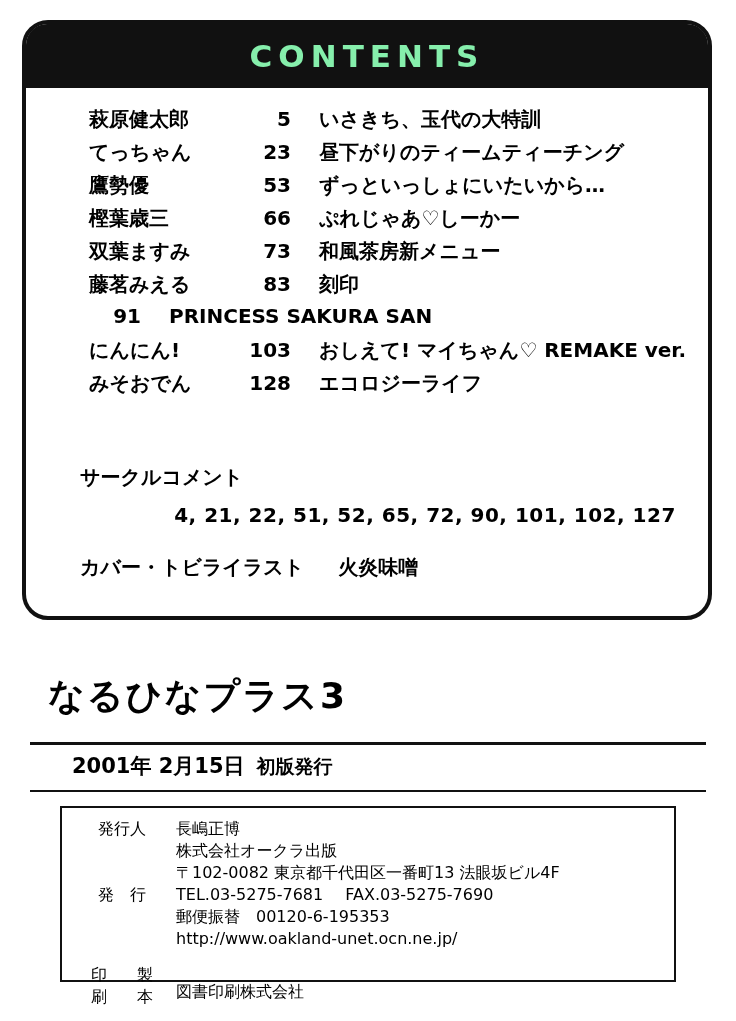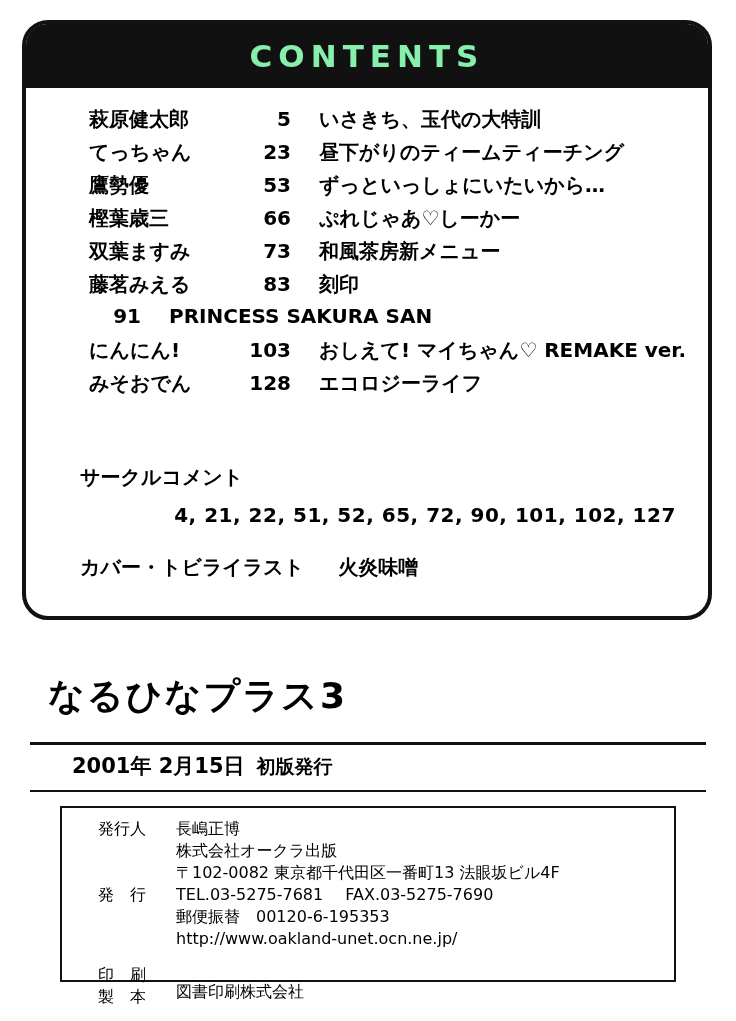--- a/index.html
+++ b/index.html
@@ -179,21 +179,20 @@
   }
   .colo-value .tel-line span.gap {
     display: inline-block;
     width: 22px;
   }
   #colophon-print {
     margin-top: 14px;
   }
   #colophon-print .stack {
     display: flex;
-    flex-direction: column;
   }
 </style>
 </head>
 <body>
 
 <div id="contents-panel">
   <div id="contents-header">CONTENTS</div>
 
   <div id="toc">
     <div class="toc-row">

